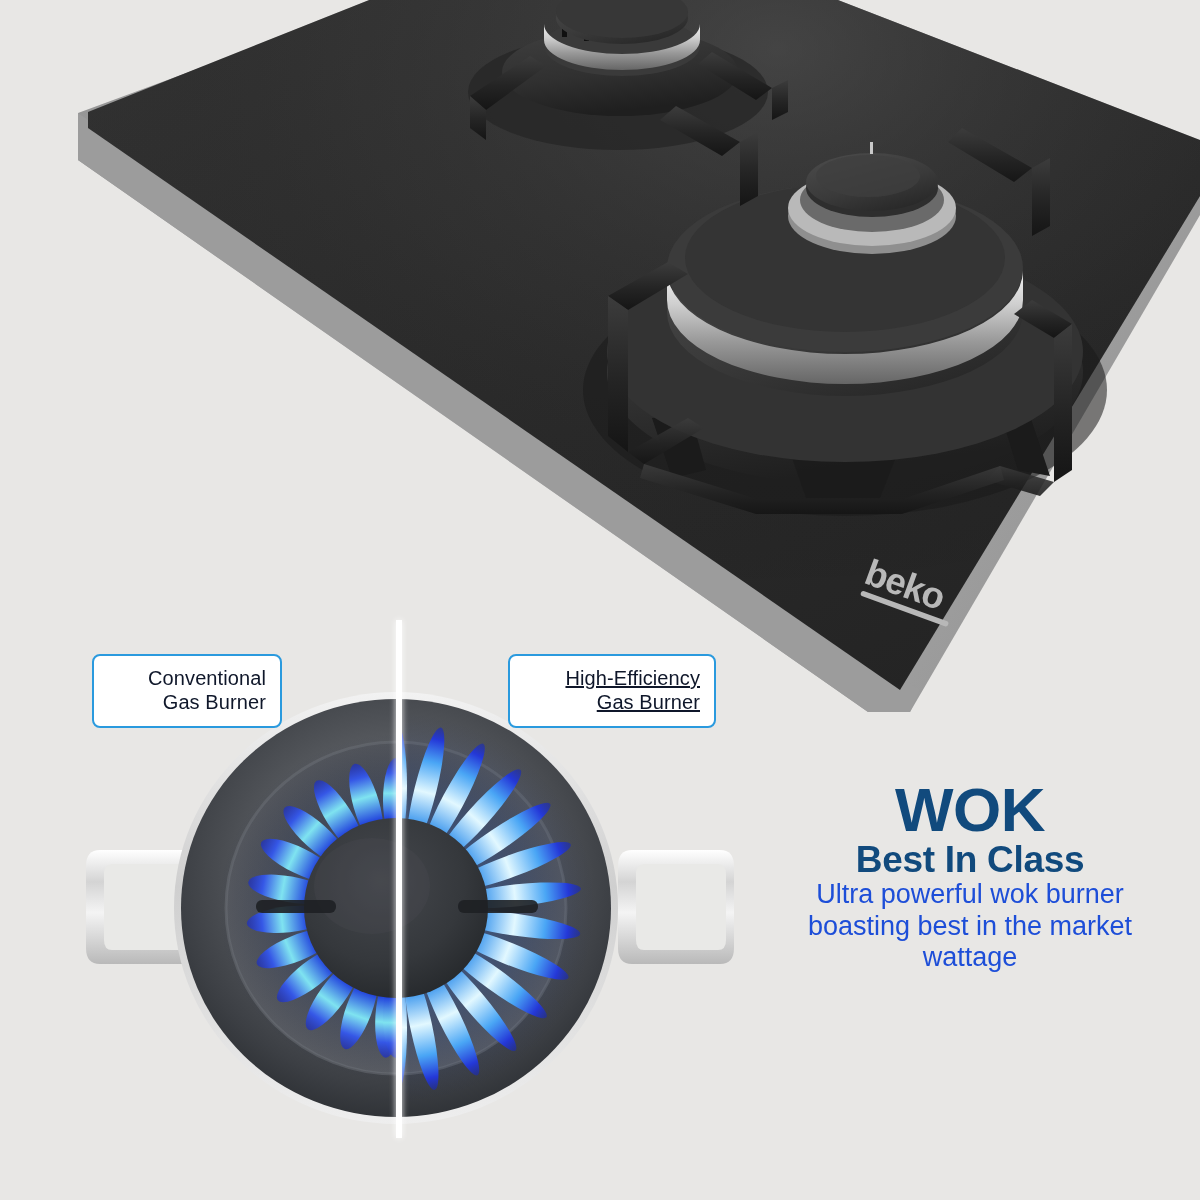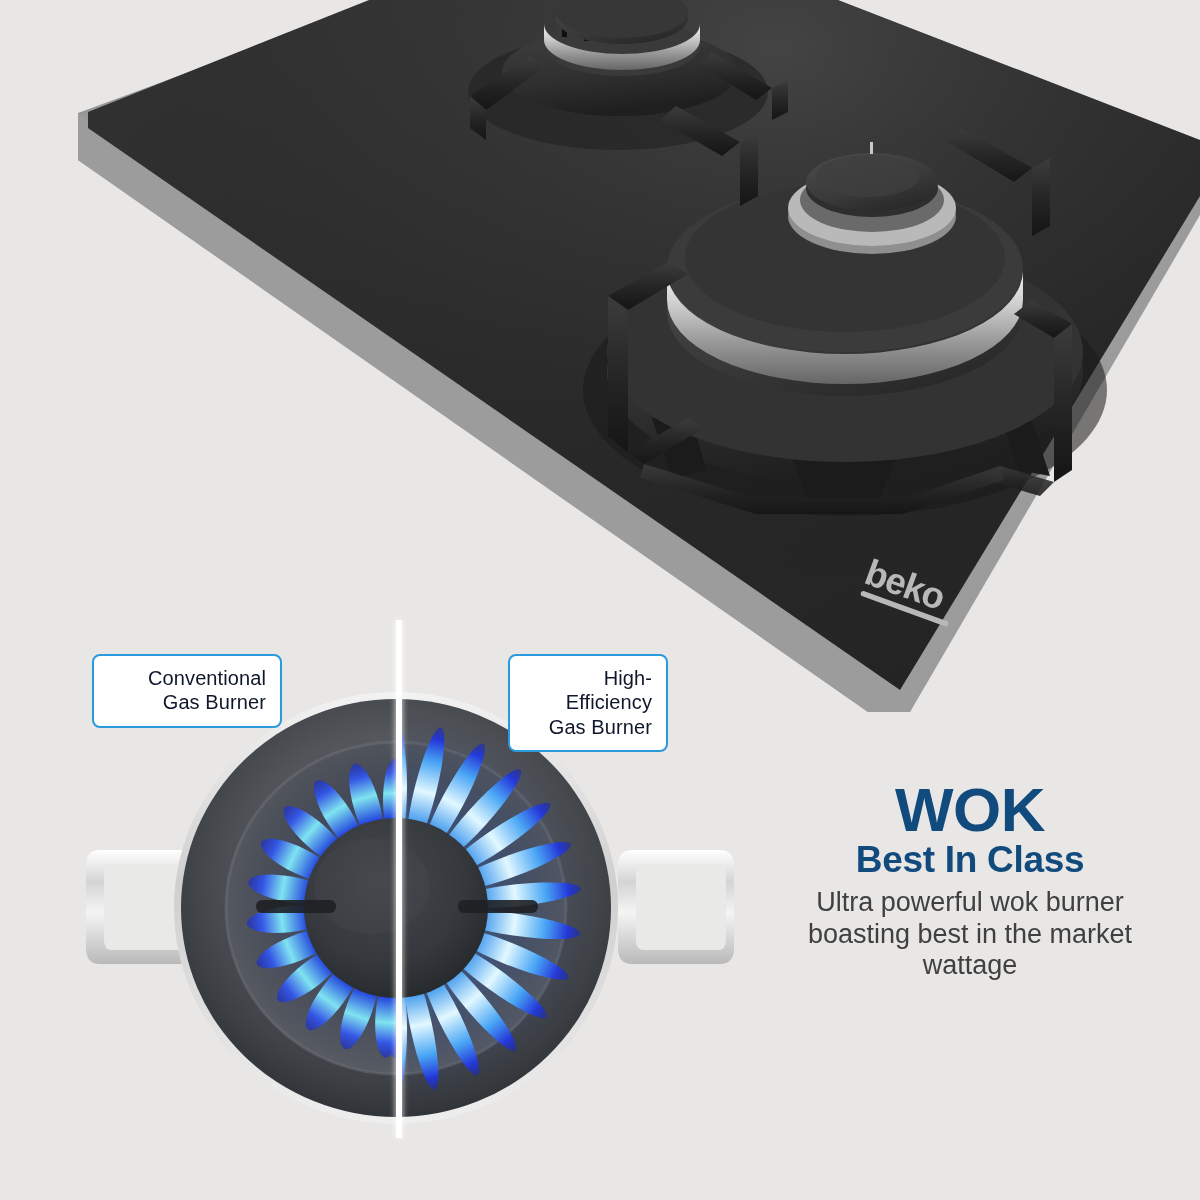--- a/index.html
+++ b/index.html
@@ -30,21 +30,21 @@
     color:#0f172a;
     font-size:20px;
     line-height:1.22;
     text-align:right;
     padding:10px 14px 11px;
     white-space:pre-line;
     letter-spacing:.1px;
     z-index:6;
   }
   #badge-left  { left:92px;  top:654px; width:190px; }
-  #badge-right { left:508px; top:654px; width:160px; }
+  #badge-right { left:508px; top:654px; width:208px;text-decoration:underline; }
 
   
   #divider {
     position:absolute;
     left:396px; top:620px;
     width:6px; height:518px;
     background:#ffffff;
     z-index:5;
     box-shadow:0 0 6px rgba(255,255,255,.9);
   }
@@ -64,21 +64,21 @@
   .copy .h2 {
     font-size:37px; font-weight:bold; line-height:1.08;
     letter-spacing:-.3px;
   }
   .copy .h3 {
     font-size:37px; font-weight:bold; line-height:1.08;
     letter-spacing:-.3px;
   }
   .copy .sub {
     font-size:27px; font-weight:normal; line-height:1.16;
-    margin-top:8px; color:#404040;
+    color:#1d4ed8;
   }
 </style>
 </head>
 <body>
 
 <div id="stage">
 
   <div class="hero">
     <svg class="hero-svg" width="1200" height="730" viewBox="0 0 1200 730">
       <defs>

